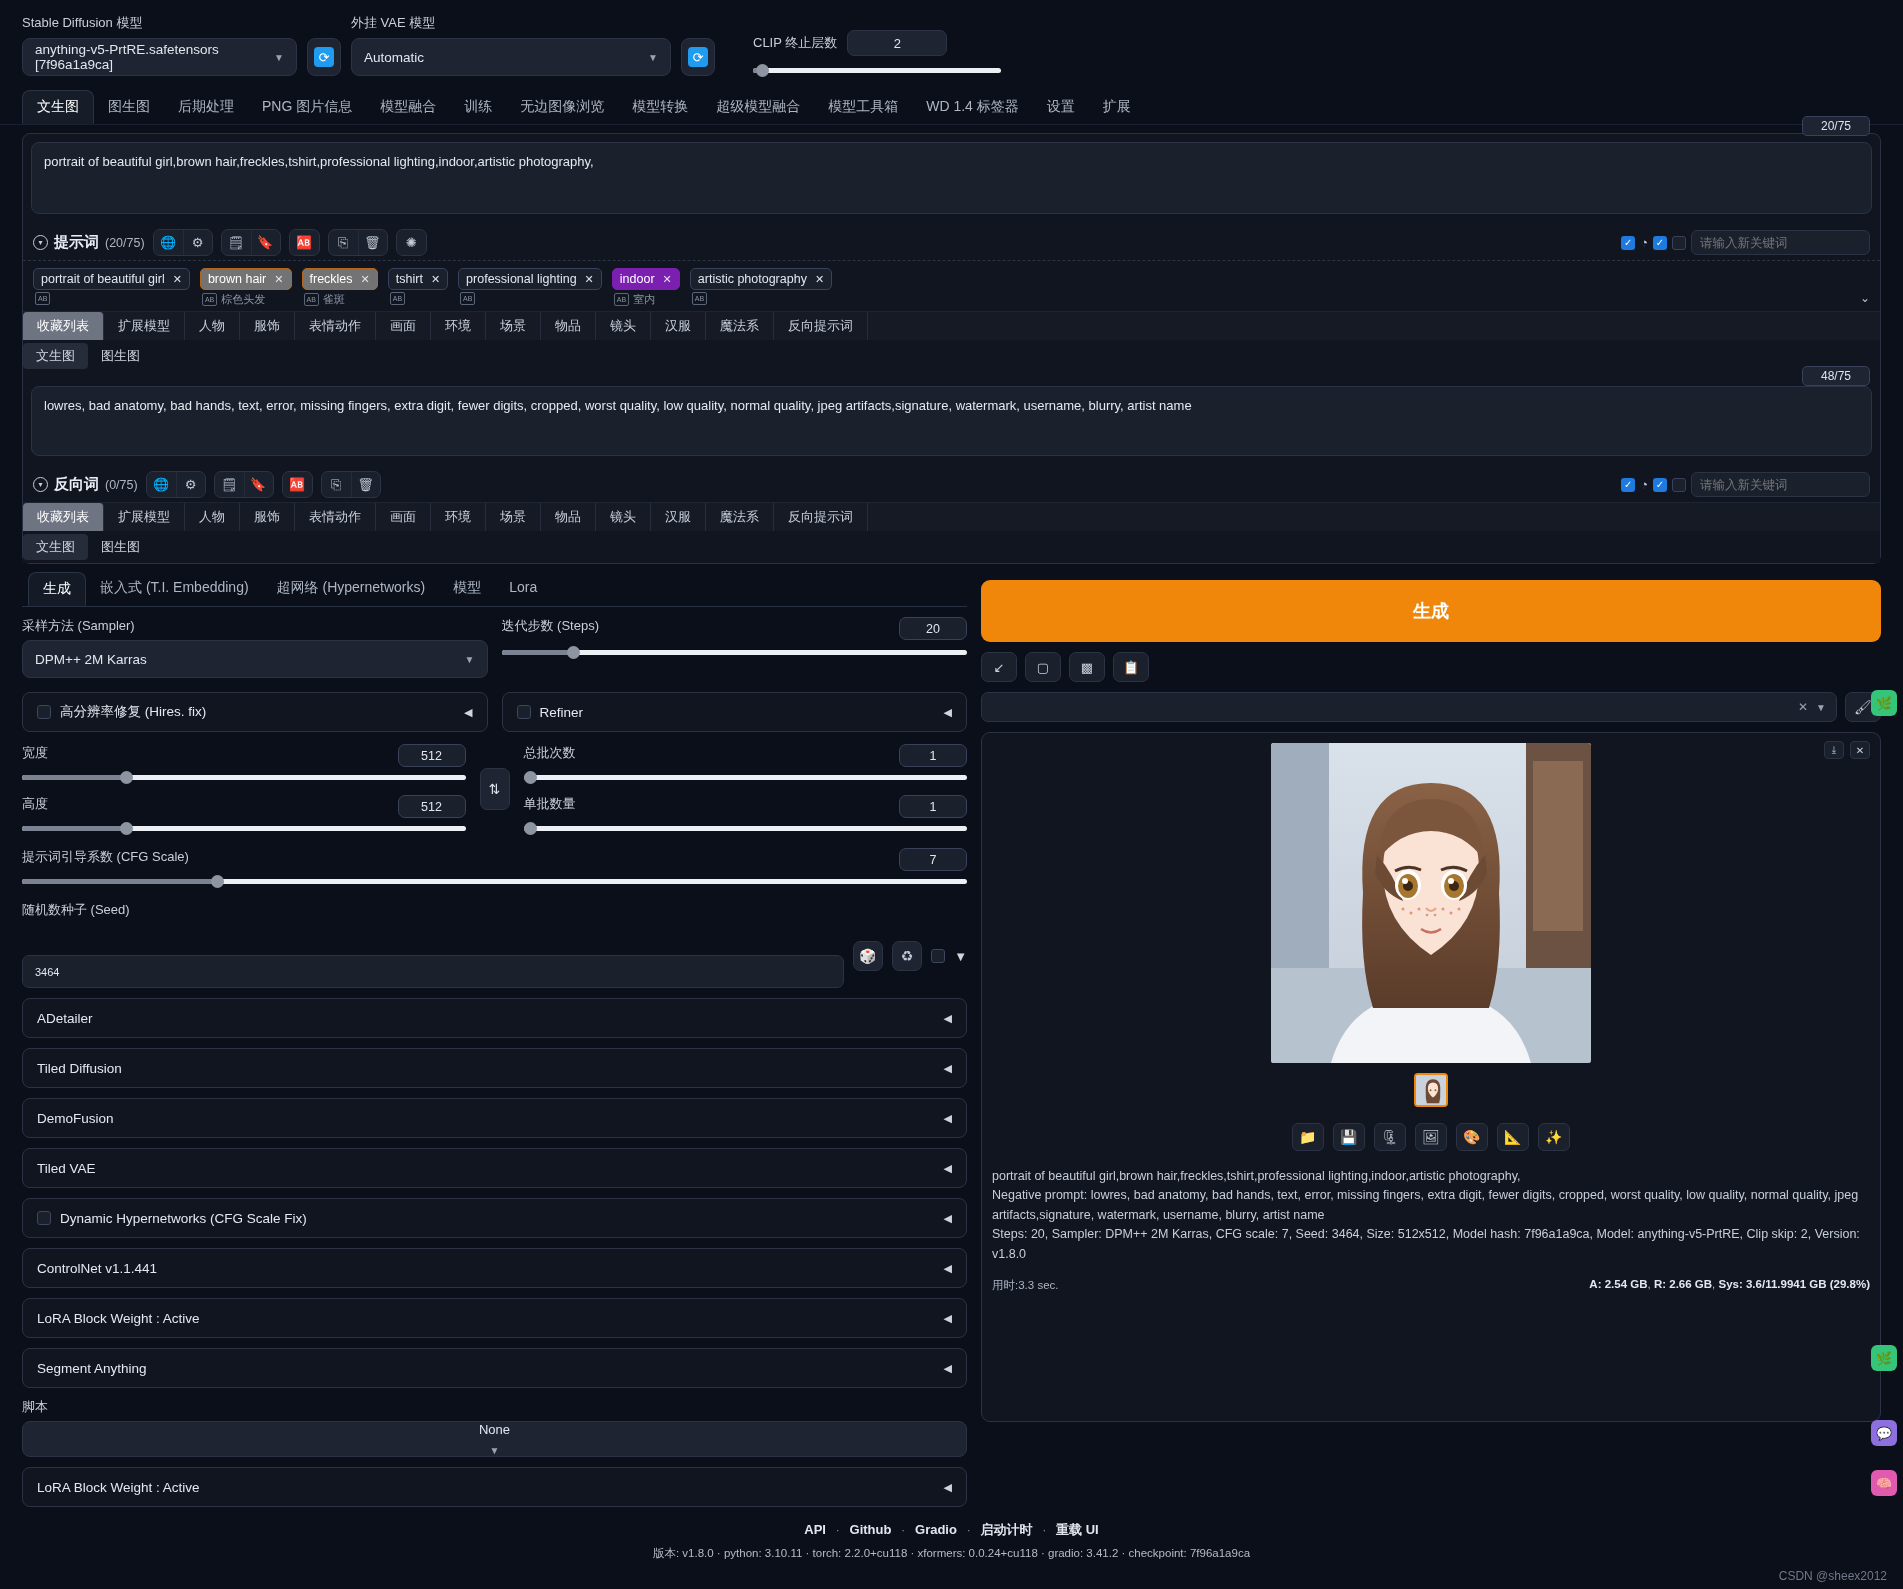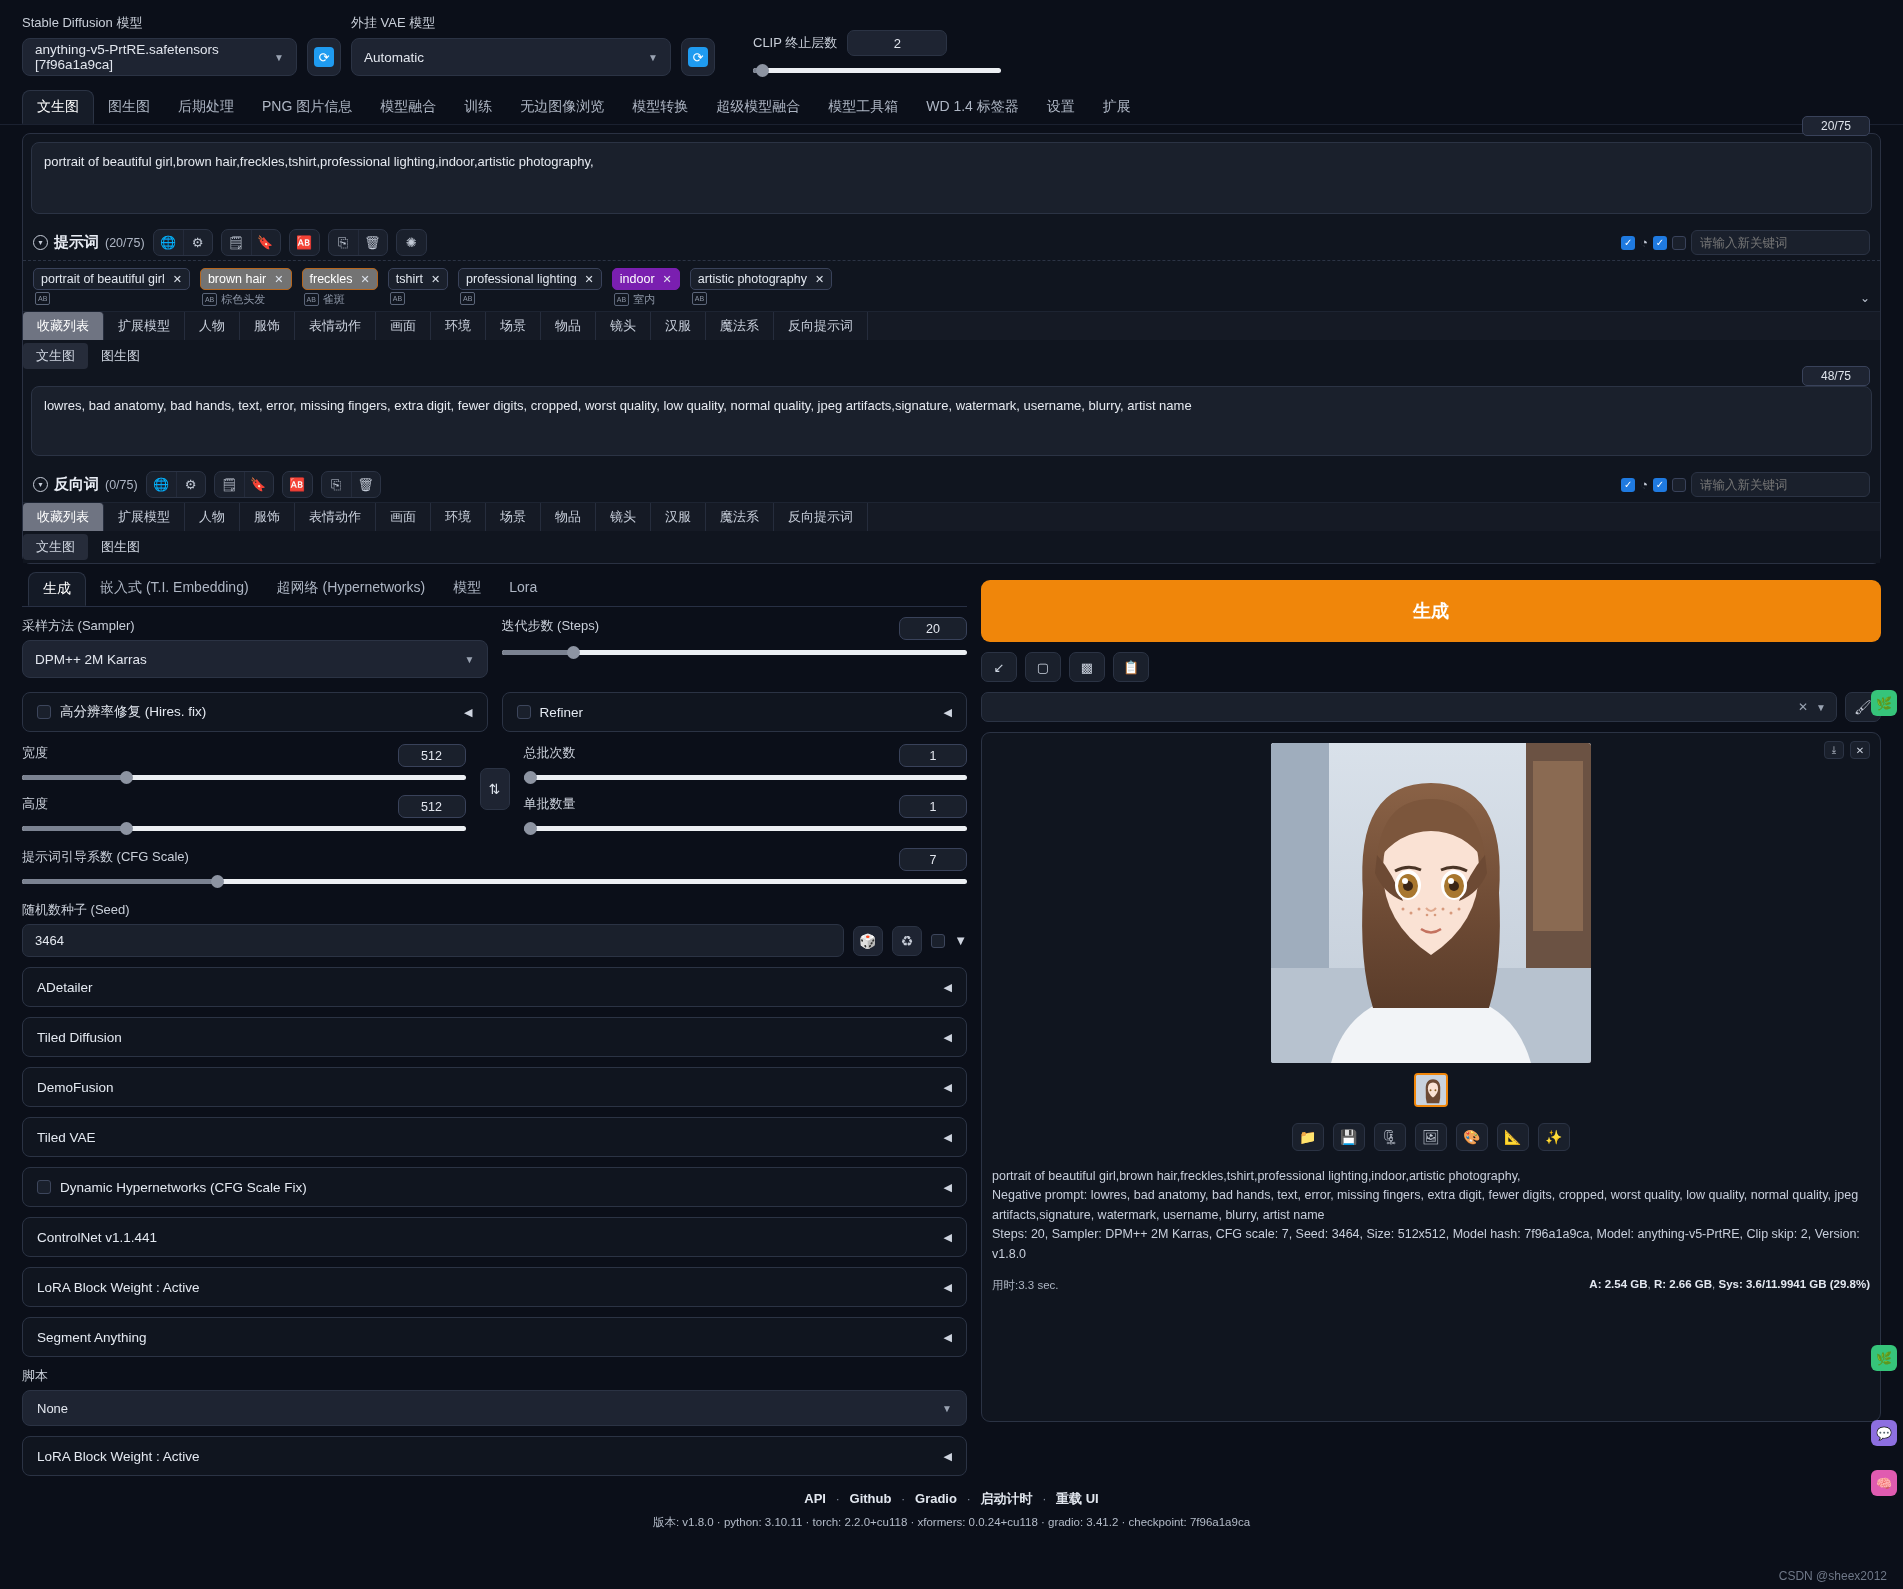--- a/index.html
+++ b/index.html
@@ -126,25 +126,25 @@
   .acc .left { display:flex; align-items:center; gap:9px; }
   .acc .tri { color:#cfd5e0; font-size:11px; }
   .sq { width:14px;height:14px;border:1px solid #3d465c;border-radius:3px;background:#1a202c; }
   .sl-head { display:flex; align-items:center; justify-content:space-between; }
   .val-box { background:#1a202c;border:1px solid #39425a;border-radius:7px;height:23px;min-width:68px;
              display:flex;align-items:center;justify-content:center;color:#e2e6ee;font-size:12.5px;}
 
   .swap-btn { width:30px;height:42px;background:#1e2432;border:1px solid #2b3344;border-radius:7px;
               display:flex;align-items:center;justify-content:center;color:#dbe1ea;font-size:14px;align-self:center;}
   .seed-input { flex:1; background:#1a202c;border:1px solid #2b3344;border-radius:7px;height:33px;
-                color:#e5e9f0;font-size:13px;padding:0 12px;font-family:inherit;}
+                color:#e5e9f0;font-size:11px;padding:0 12px;font-family:inherit;margin-top:31px;}
   .rbtn { width:30px;height:30px;border-radius:7px;background:#1e2432;border:1px solid #2b3344;
           display:flex;align-items:center;justify-content:center;font-size:14px;cursor:pointer;}
   .script-sel { background:#1e2432;border:1px solid #2b3344;border-radius:8px;height:36px;
-                display:flex;align-items:center;justify-content:space-between;padding:0 14px;color:#e2e6ee;font-size:13px;}
+                display:flex;align-items:center;justify-content:space-between;padding:0 14px;color:#e2e6ee;font-size:13px;flex-direction:column;}
 
   
   .gen-btn {
     height:62px; background:#f0860a; border-radius:9px; display:flex; align-items:center; justify-content:center;
     color:#fff; font-size:18px; font-weight:bold; cursor:pointer; margin:8px 0 0 0;
   }
   .rt-iconrow { display:flex; gap:8px; margin-top:10px; }
   .rt-ic { width:36px;height:30px;background:#1a202c;border:1px solid #2b3344;border-radius:7px;
            display:flex;align-items:center;justify-content:center;color:#cbd2de;font-size:13px;cursor:pointer;}
   .style-row { display:flex; gap:8px; margin-top:10px; align-items:center;}

